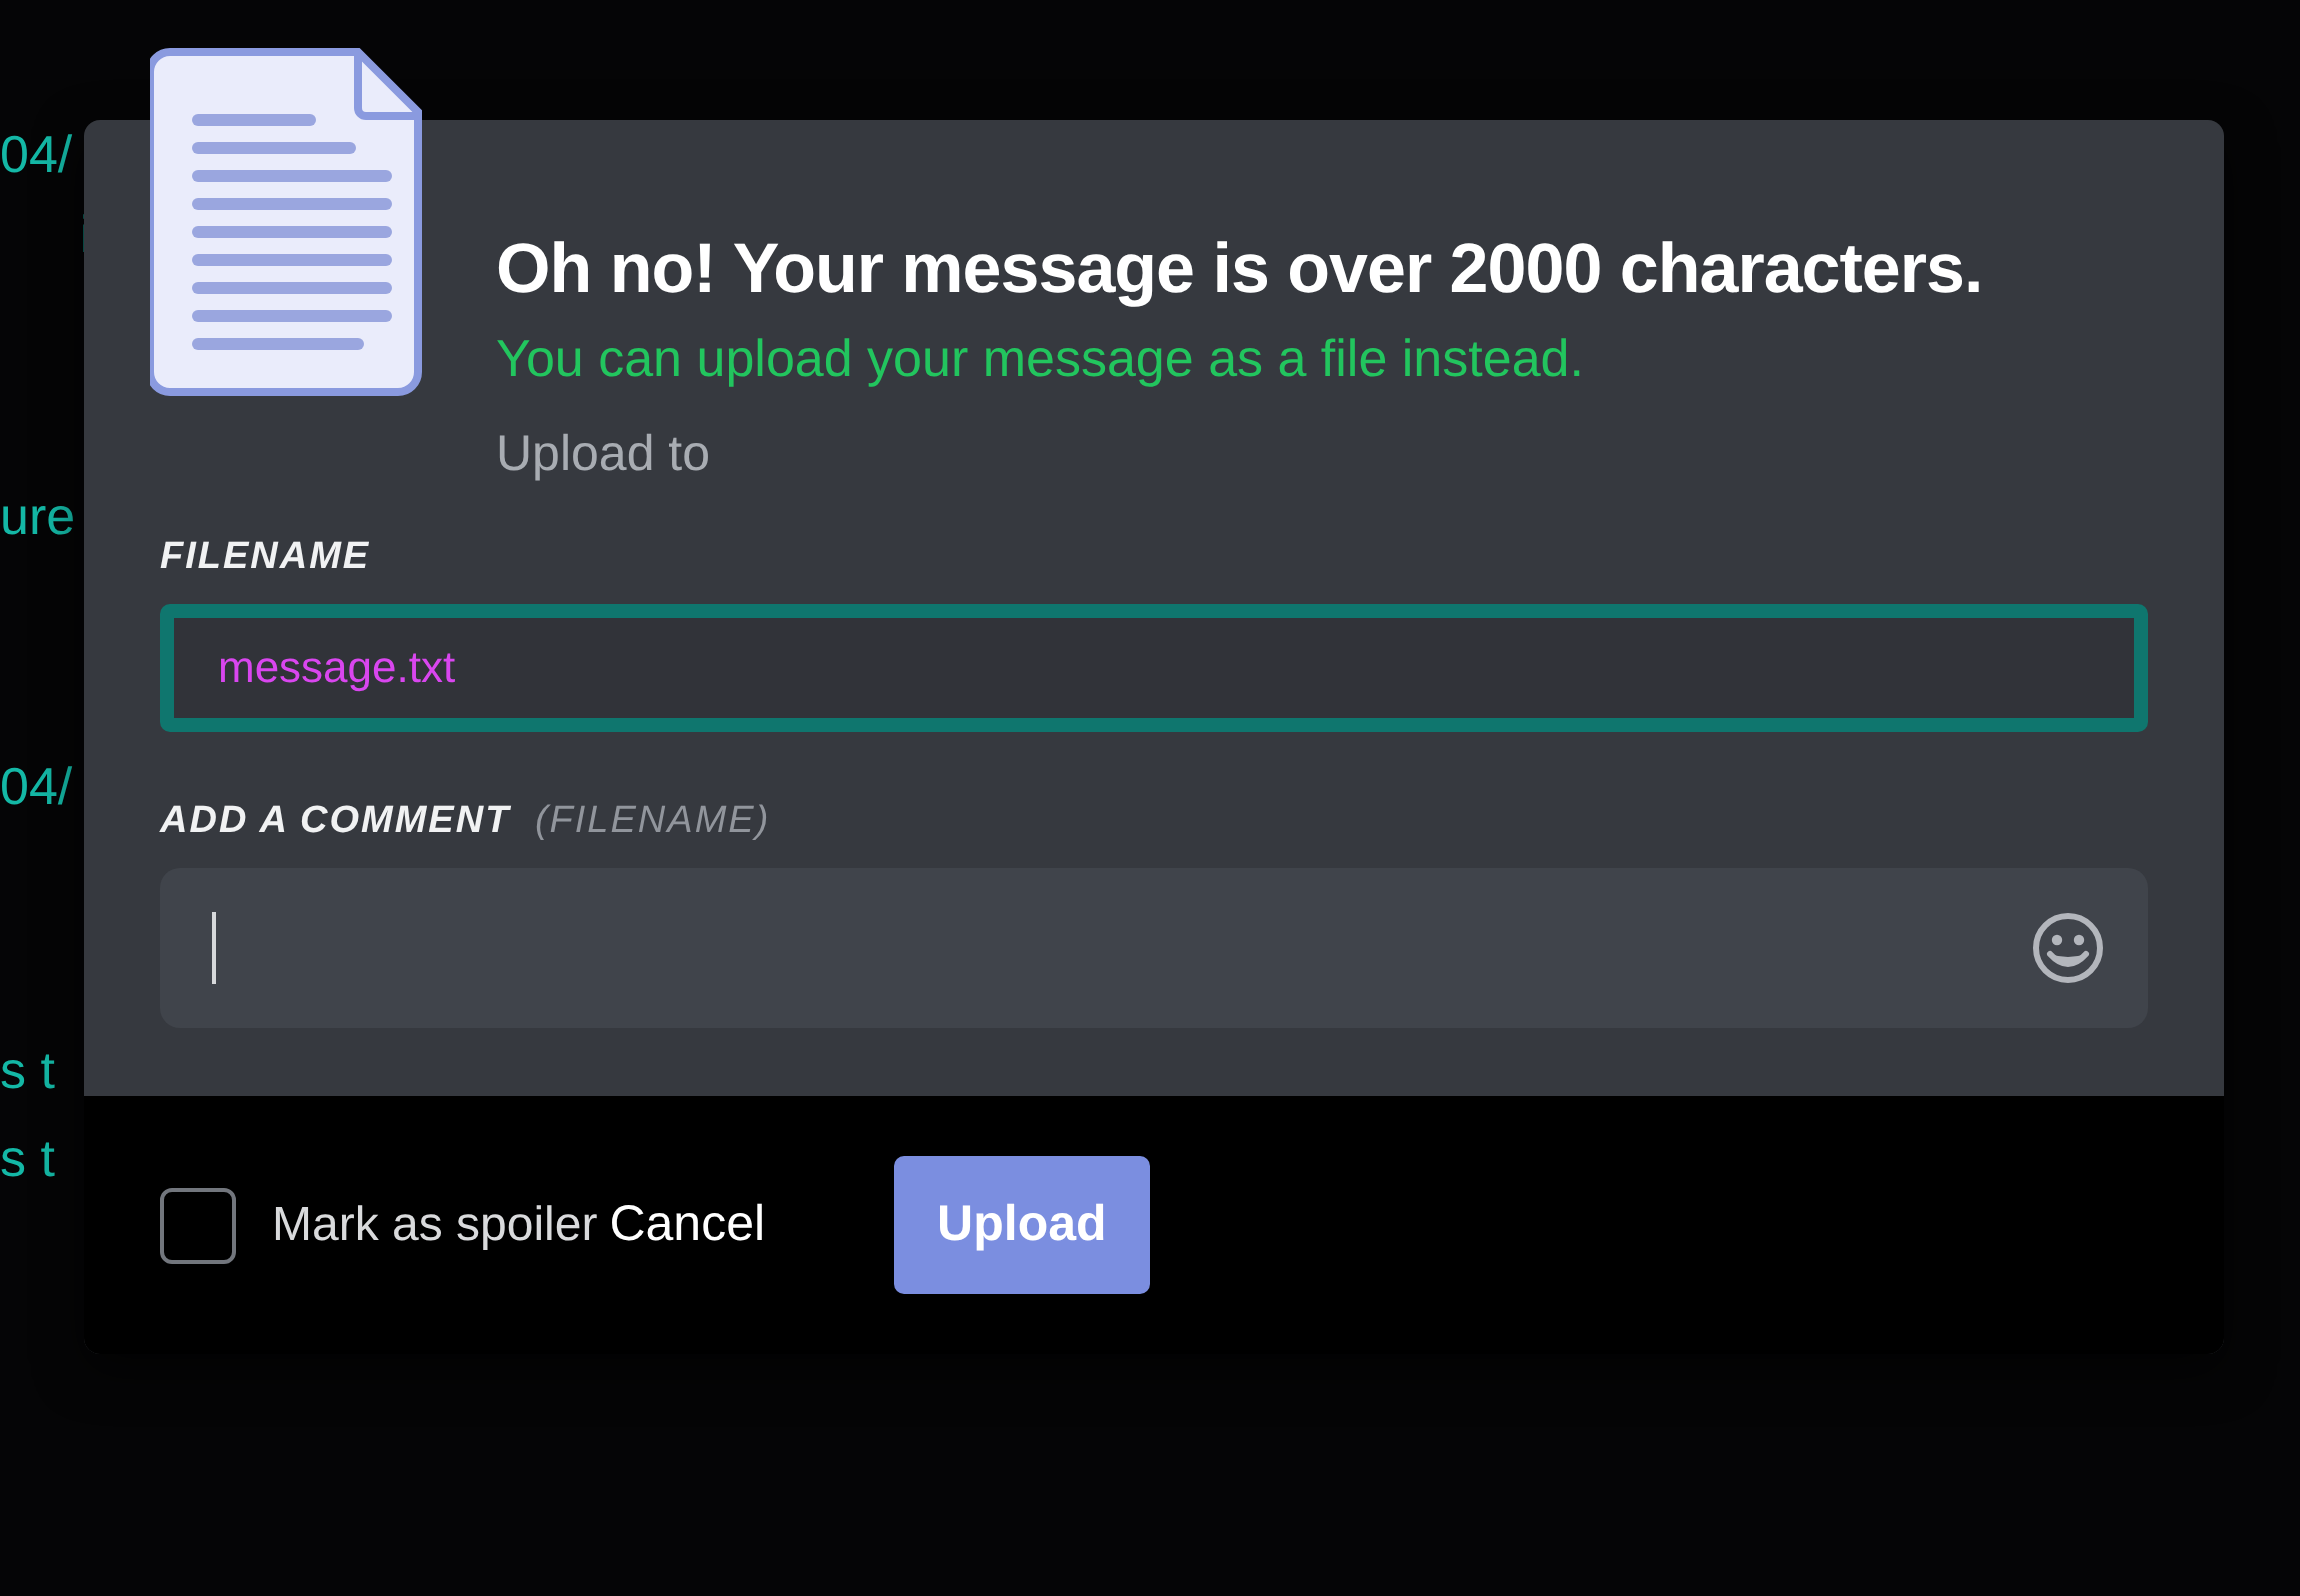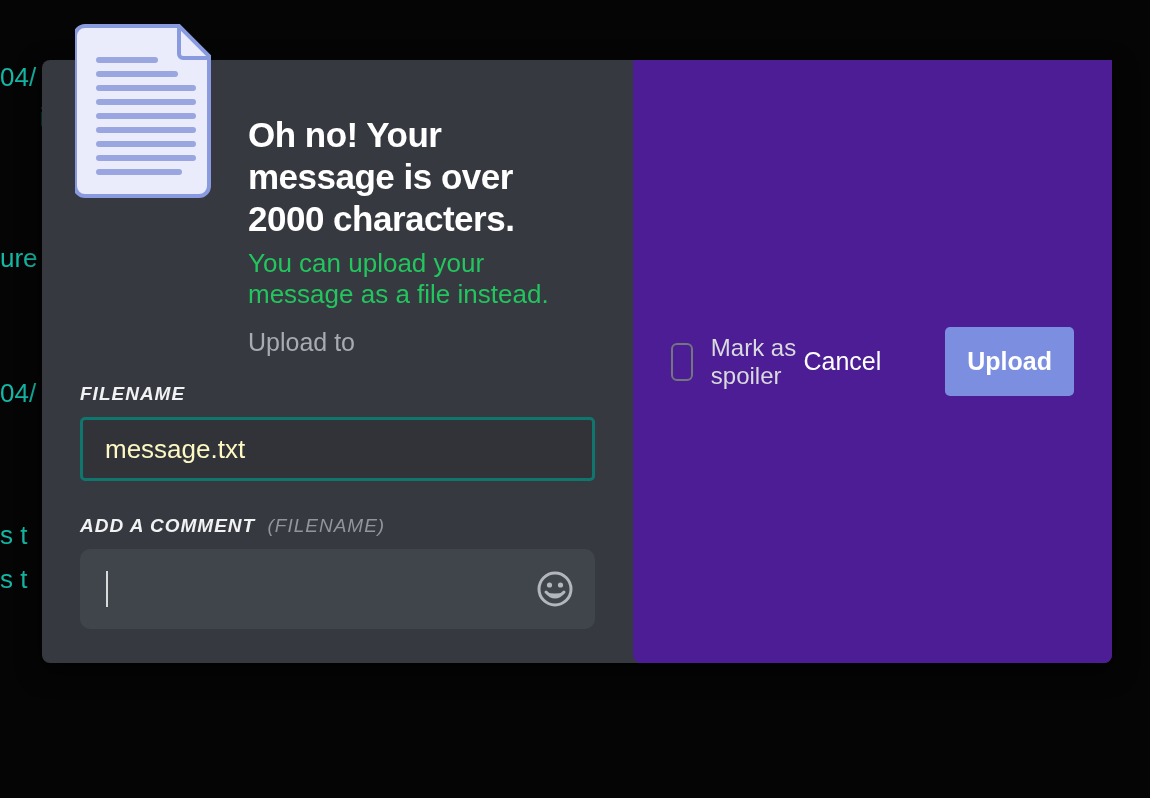--- a/index.html
+++ b/index.html
@@ -33,21 +33,21 @@
 
   .modal {
     position: absolute;
     left: 42px;
     top: 60px;
     width: 1070px;
     background: #36393f;
     border-radius: 8px;
     box-shadow: 0 8px 24px rgba(0,0,0,0.6);
     display: flex;
-    flex-direction: row;
+    flex-direction: column;
   }
   .modal-body {
     padding: 40px 38px 34px 38px;
     position: relative;
   }
   .file-icon-wrap {
     position: absolute;
     left: 33px;
     top: -40px;
     width: 144px;
@@ -87,24 +87,24 @@
   }
   .optional-hint {
     color: #91959c;
     font-weight: 500;
     margin-left: 6px;
   }
   .text-input {
     width: 100%;
     height: 64px;
     background: #313339;
-    border: 3px solid #0f766e;
+    border: 7px solid #0f766e;
     border-radius: 5px;
-    color: #fef9c3;
-    font-size: 26px;
+    color: #d946ef;
+    font-size: 22px;
     padding: 0 22px;
     outline: none;
   }
   .section-gap { height: 34px; }
   .comment-wrap {
     position: relative;
     width: 100%;
   }
   .comment-input {
     width: 100%;
@@ -133,26 +133,25 @@
     transform: translateY(-50%);
     width: 40px;
     height: 40px;
     display: flex;
     align-items: center;
     justify-content: center;
     cursor: pointer;
     color: #b3b6bc;
   }
   .modal-footer {
-    background: #4c1d95;
+    background: #000000;
     border-radius: 0 0 8px 8px;
     padding: 30px 38px;
     display: flex;
     align-items: center;
-    justify-content: space-between;
   }
   .spoiler-wrap {
     display: flex;
     align-items: center;
     gap: 18px;
     cursor: pointer;
   }
   .checkbox {
     width: 38px;
     height: 38px;

